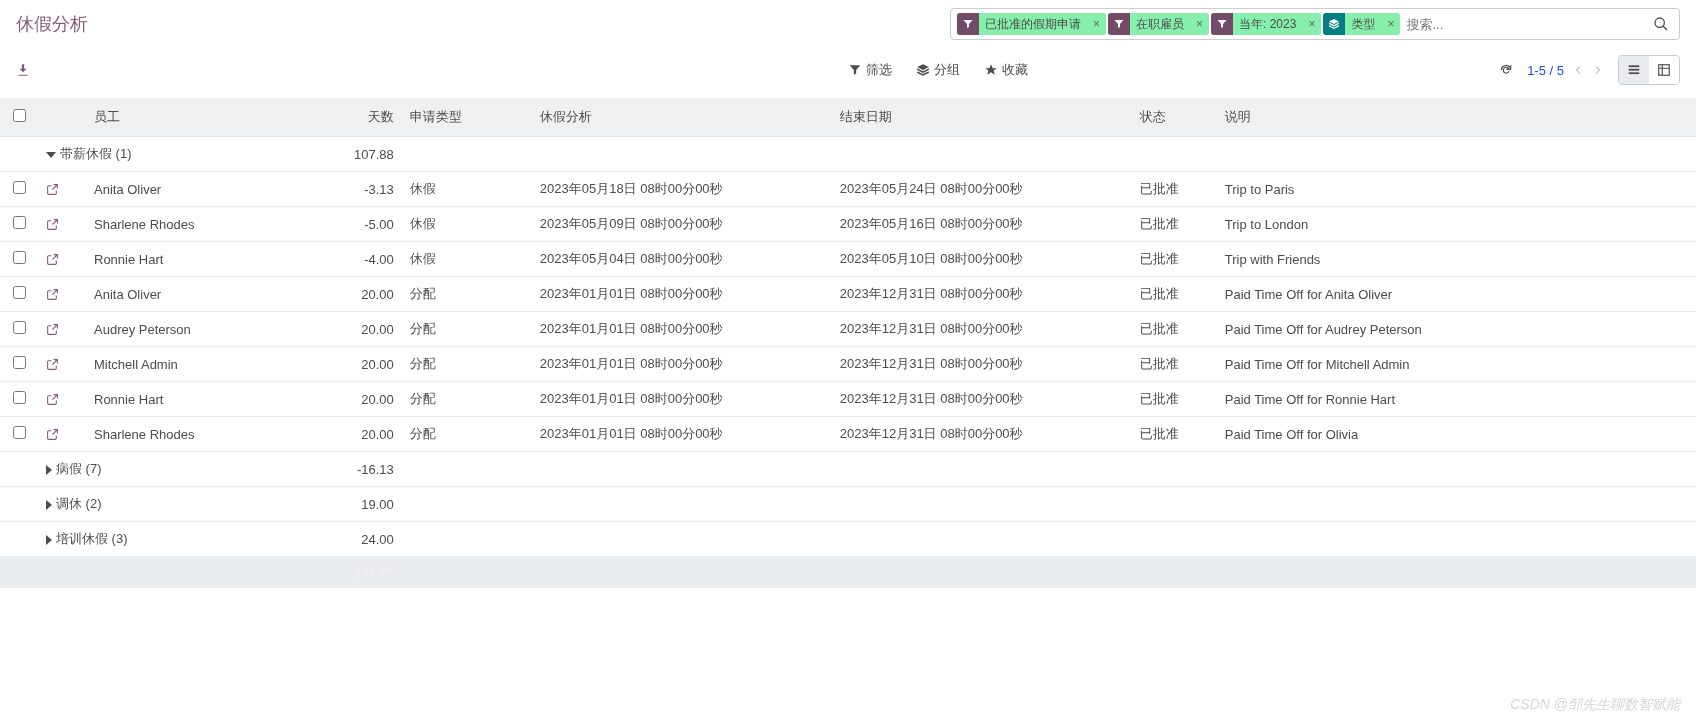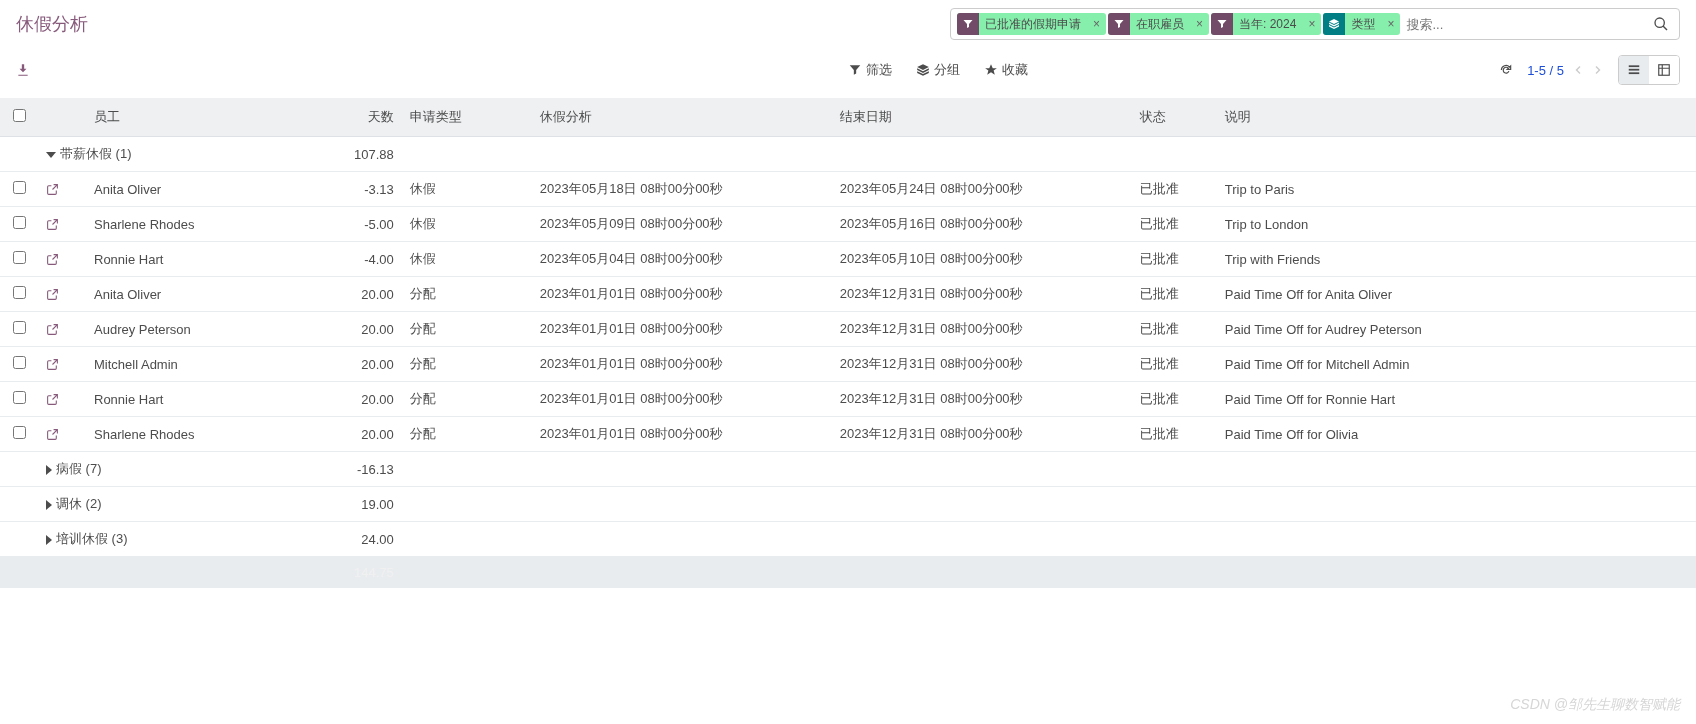--- a/index.html
+++ b/index.html
@@ -80,21 +80,21 @@
               </span>
               <span class="facet-txt">在职雇员</span>
               <span class="facet-x">×</span>
             </div>
             <div class="facet">
               <span class="facet-ico">
                 <svg width="12" height="12" viewBox="0 0 24 24" fill="currentColor">
                   <path d="M3 4h18l-7 8v6l-4 2v-8L3 4z"></path>
                 </svg>
               </span>
-              <span class="facet-txt">当年: 2024</span>
+              <span class="facet-txt">当年: 2023</span>
               <span class="facet-x">×</span>
             </div>
             <div class="facet">
               <span class="facet-ico teal">
                 <svg width="12" height="12" viewBox="0 0 24 24" fill="currentColor">
                   <path d="M12 2l10 5-10 5L2 7l10-5zm0 12l10-5v3l-10 5-10-5V9l10 5zm0 5l10-5v3l-10 5-10-5v-3l10 5z"></path>
                 </svg>
               </span>
               <span class="facet-txt">类型</span>
               <span class="facet-x">×</span>

